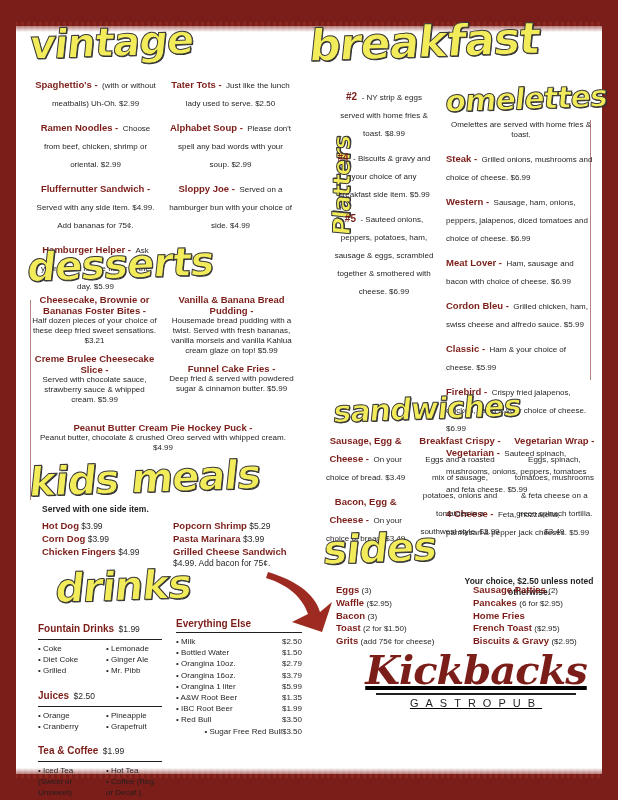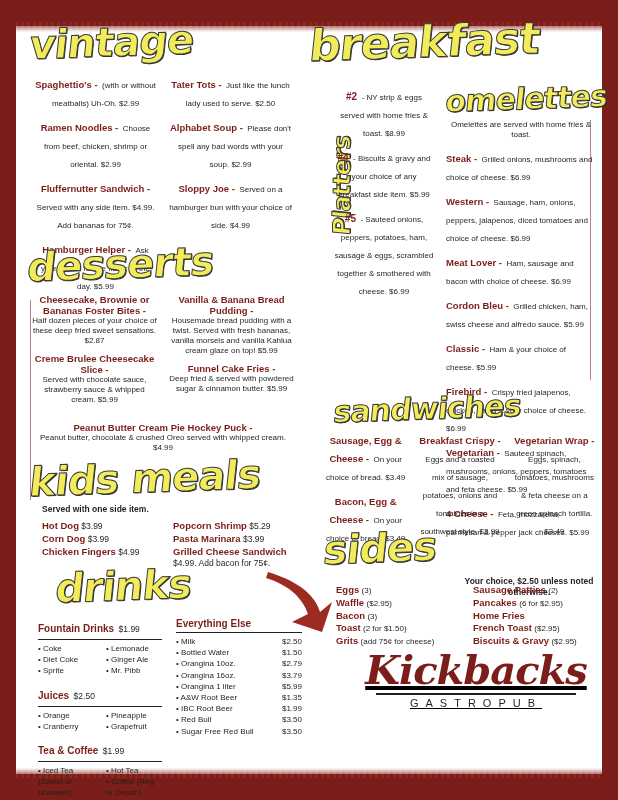--- a/index.html
+++ b/index.html
@@ -143,21 +143,21 @@
       </div>
 
       <div class="sec" style="left:12px;top:218px;">
         <div class="gtitle big">desserts</div>
       </div>
 
       <div class="sec two-col" style="left:16px;top:268px;width:262px;">
         <div>
           <div class="item center">
             <div class="iname">Cheesecake, Brownie or Bananas Foster Bites -</div>
-            <div class="idesc">Half dozen pieces of your choice of these deep fried sweet sensations. $2.87</div>
+            <div class="idesc">Half dozen pieces of your choice of these deep fried sweet sensations. $3.21</div>
           </div>
           <div class="item center">
             <div class="iname">Creme Brulee Cheesecake Slice -</div>
             <div class="idesc">Served with chocolate sauce, strawberry sauce &amp; whipped cream. $5.99</div>
           </div>
         </div>
         <div>
           <div class="item center">
             <div class="iname">Vanilla &amp; Banana Bread Pudding -</div>
             <div class="idesc">Housemade bread pudding with a twist. Served with fresh bananas, vanilla morsels and vanilla Kahlua cream glaze on top! $5.99</div>
@@ -219,21 +219,21 @@
 
       <div class="sec" style="left:22px;top:592px;width:124px;">
         <div>
           <div><span class="subhead">Fountain Drinks</span>
                <span class="listline">$1.99</span></div>
           <div class="hr-thin"></div>
           <div class="two-col">
             <div>
               <div class="bullet">• <span>Coke</span></div>
               <div class="bullet">• <span>Diet Coke</span></div>
-              <div class="bullet">• <span>Sprite</span></div>
+              <div class="bullet">• <span>Grilled</span></div>
             </div>
             <div>
               <div class="bullet">• <span>Lemonade</span></div>
               <div class="bullet">• <span>Ginger Ale</span></div>
               <div class="bullet">• <span>Mr. Pibb</span></div>
             </div>
           </div>
         </div>
 
         <div style="margin-top:8px;">
@@ -296,21 +296,21 @@
             <span>$1.35</span>
           </div>
         <div class="bullet" style="display:flex;justify-content:space-between;">
             <span>• <span>IBC Root Beer</span></span>
             <span>$1.99</span>
           </div>
         <div class="bullet" style="display:flex;justify-content:space-between;">
             <span>• <span>Red Bull</span></span>
             <span>$3.50</span>
           </div>
-        <div class="bullet" style="display:flex;justify-content:space-between;">
+        <div class="bullet" style="display:flex;justify-content:flex-end;">
             <span>• <span>Sugar Free Red Bull</span></span>
             <span>$3.50</span>
           </div>
       </div>
 
     </div>
 
     <div class="col-right">
 
       <div class="sec" style="left:4px;top:-6px;">

